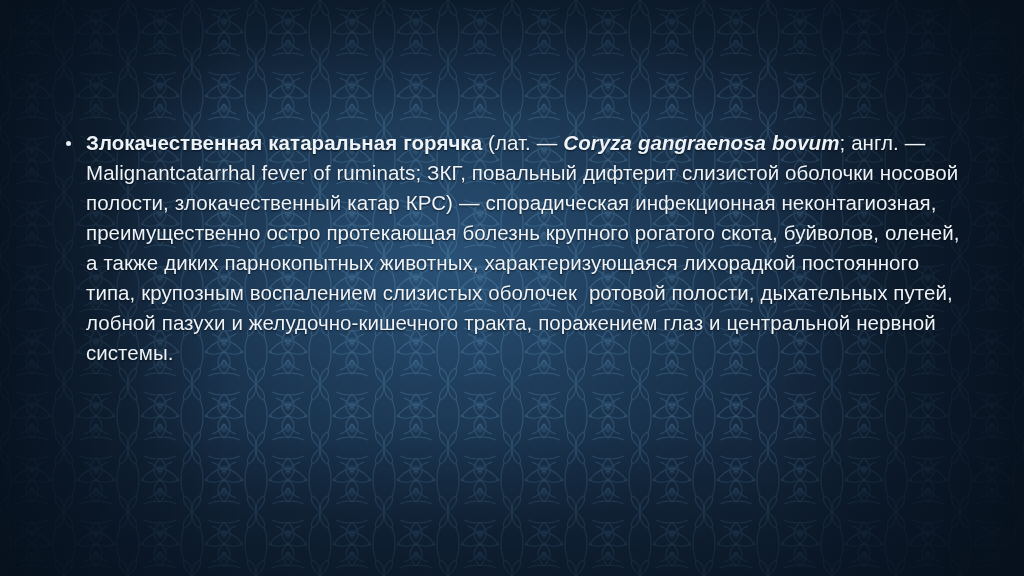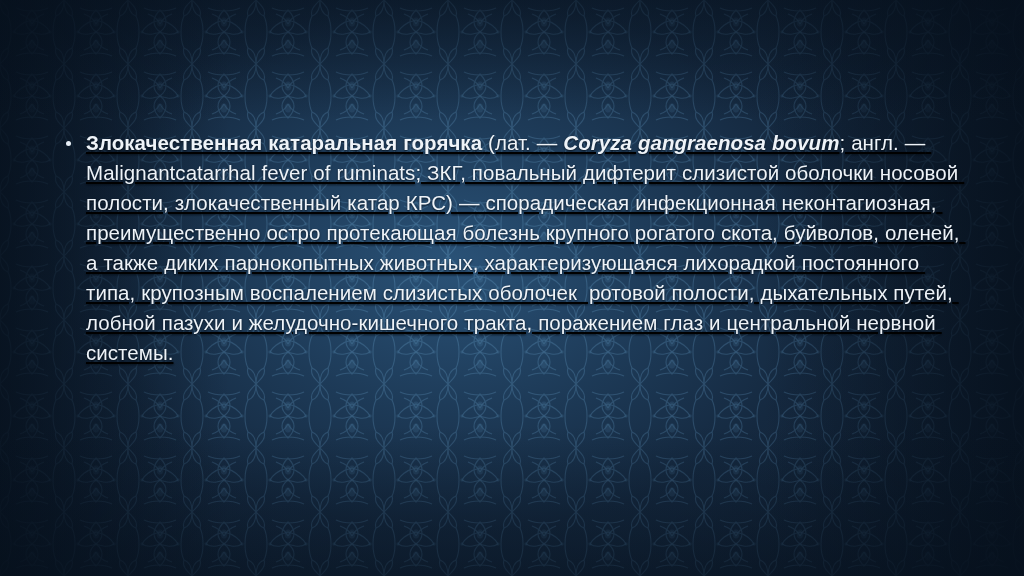--- a/index.html
+++ b/index.html
@@ -79,21 +79,20 @@
     left: 0; right: 0; bottom: 0; height: 150px;
     background: linear-gradient(to top, rgba(6,16,28,0.55), rgba(6,16,28,0));
   }
 
   
   .content {
     position: absolute;
     left: 62px;
     top: 128px;
     width: 900px;
-    text-decoration: underline;
   }
 
   .bullet-row {
     position: relative;
     padding-left: 24px;
   }
 
   .bullet-dot {
     position: absolute;
     left: 4px;

